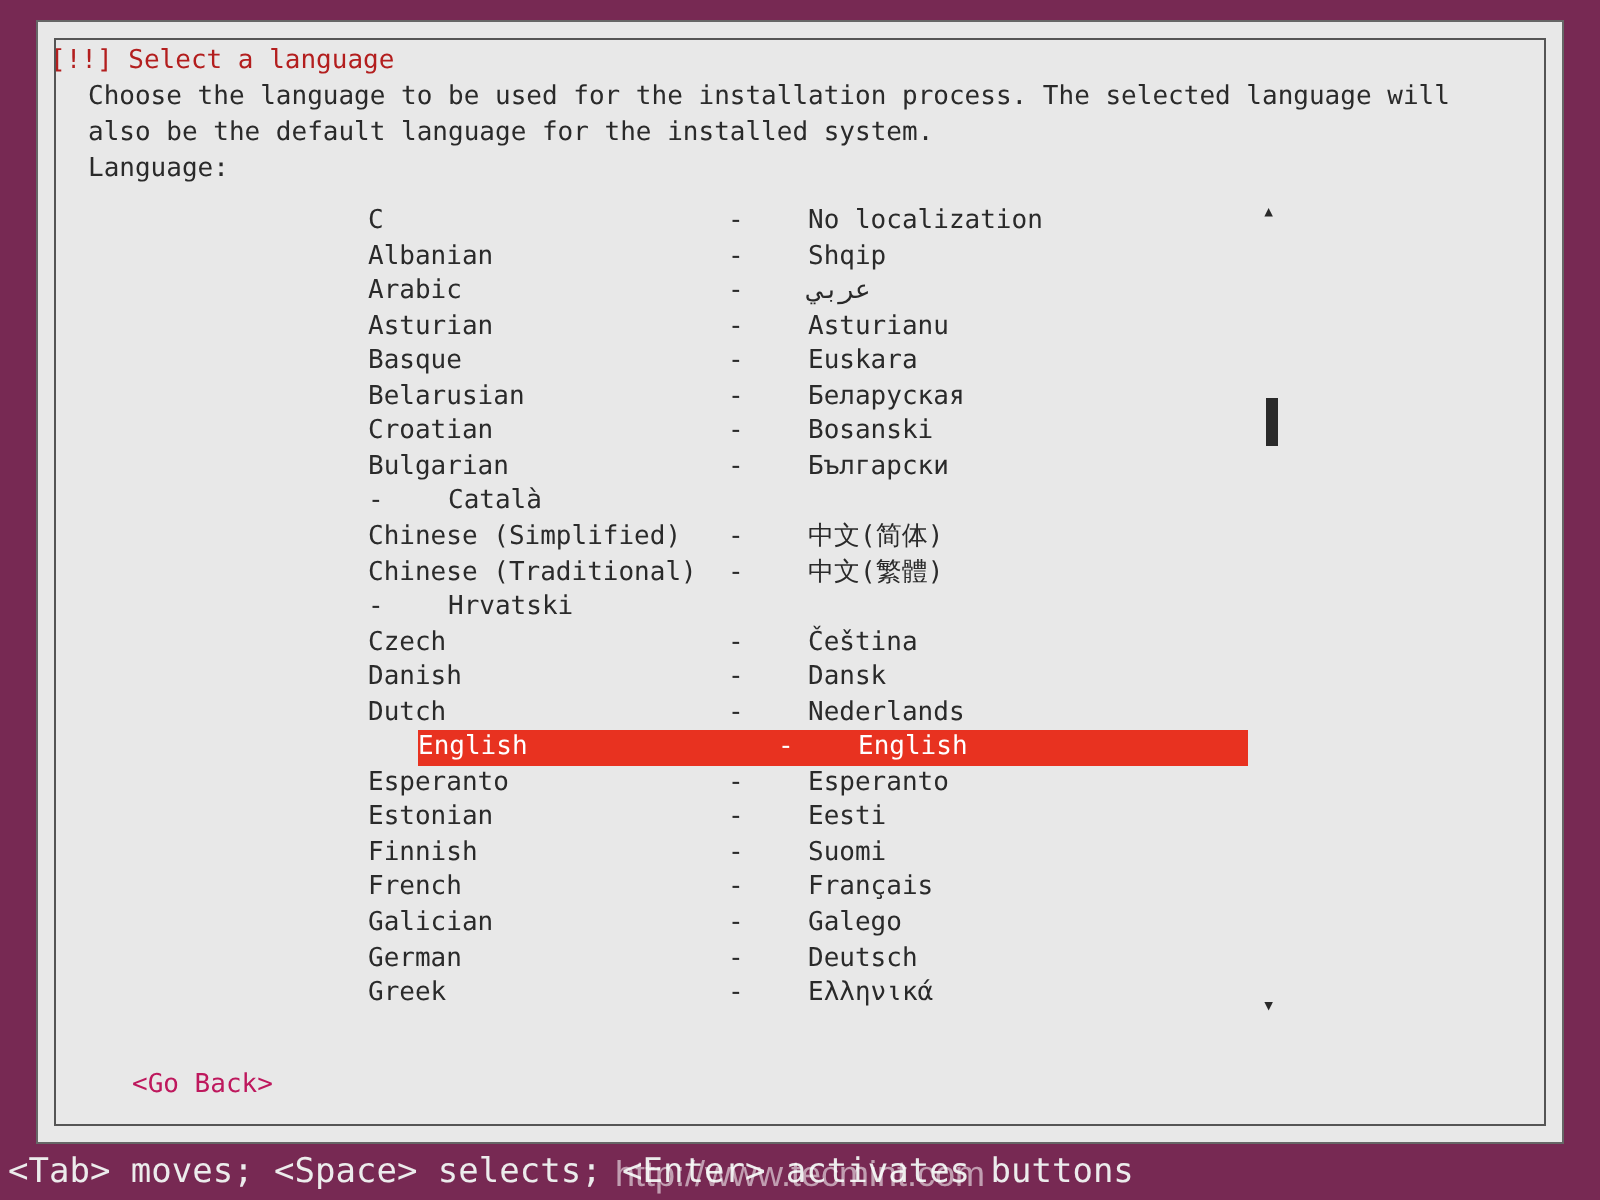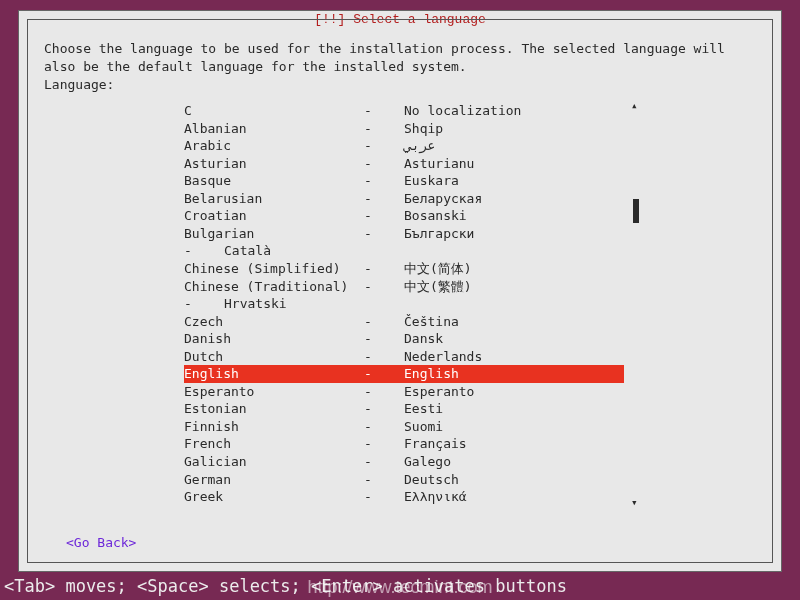--- a/index.html
+++ b/index.html
@@ -37,24 +37,23 @@
     right: 8px;
     bottom: 8px;
     border: 1px solid #555;
     box-sizing: border-box;
     padding: 14px 16px 10px 16px;
   }
   .title-wrap {
     position: absolute;
     left: 0;
     right: 0;
-    top: 1px;
-    text-align: center;
+    top: 12px;
+    text-align: left;
     pointer-events: none;
-    font-family: Liberation Mono, monospace;
   }
   .title {
     display: inline-block;
     background: #e8e8e8;
     padding: 0 6px;
     color: #b31e1e;
     font-weight: normal;
   }
   .instructions {
     margin-top: 6px;
@@ -74,20 +73,21 @@
     display: flex;
     white-space: pre;
     line-height: 1.35;
   }
   .lang-row .col-name { width: 180px; }
   .lang-row .col-sep  { width: 40px; }
   .lang-row .col-native { flex: 1; }
   .lang-row.selected {
     background: #e83220;
     color: #ffffff;
+    margin-left: 25px;
   }
   .scroll-track {
     position: absolute;
     top: 0;
     right: -16px;
     width: 8px;
     height: 100%;
   }
   .scroll-arrow {
     color: #2a2a2a;
@@ -98,21 +98,21 @@
   .scroll-bar {
     position: absolute;
     left: 1px;
     width: 6px;
     background: #2a2a2a;
   }
   .goback {
     position: absolute;
     left: 38px;
     bottom: 12px;
-    color: #6d28d9;
+    color: #be185d;
   }
   .statusbar {
     position: absolute;
     left: 0;
     bottom: 4px;
     width: 800px;
     color: #ececec;
     font-size: 17px;
     padding: 0 4px;
     box-sizing: border-box;

